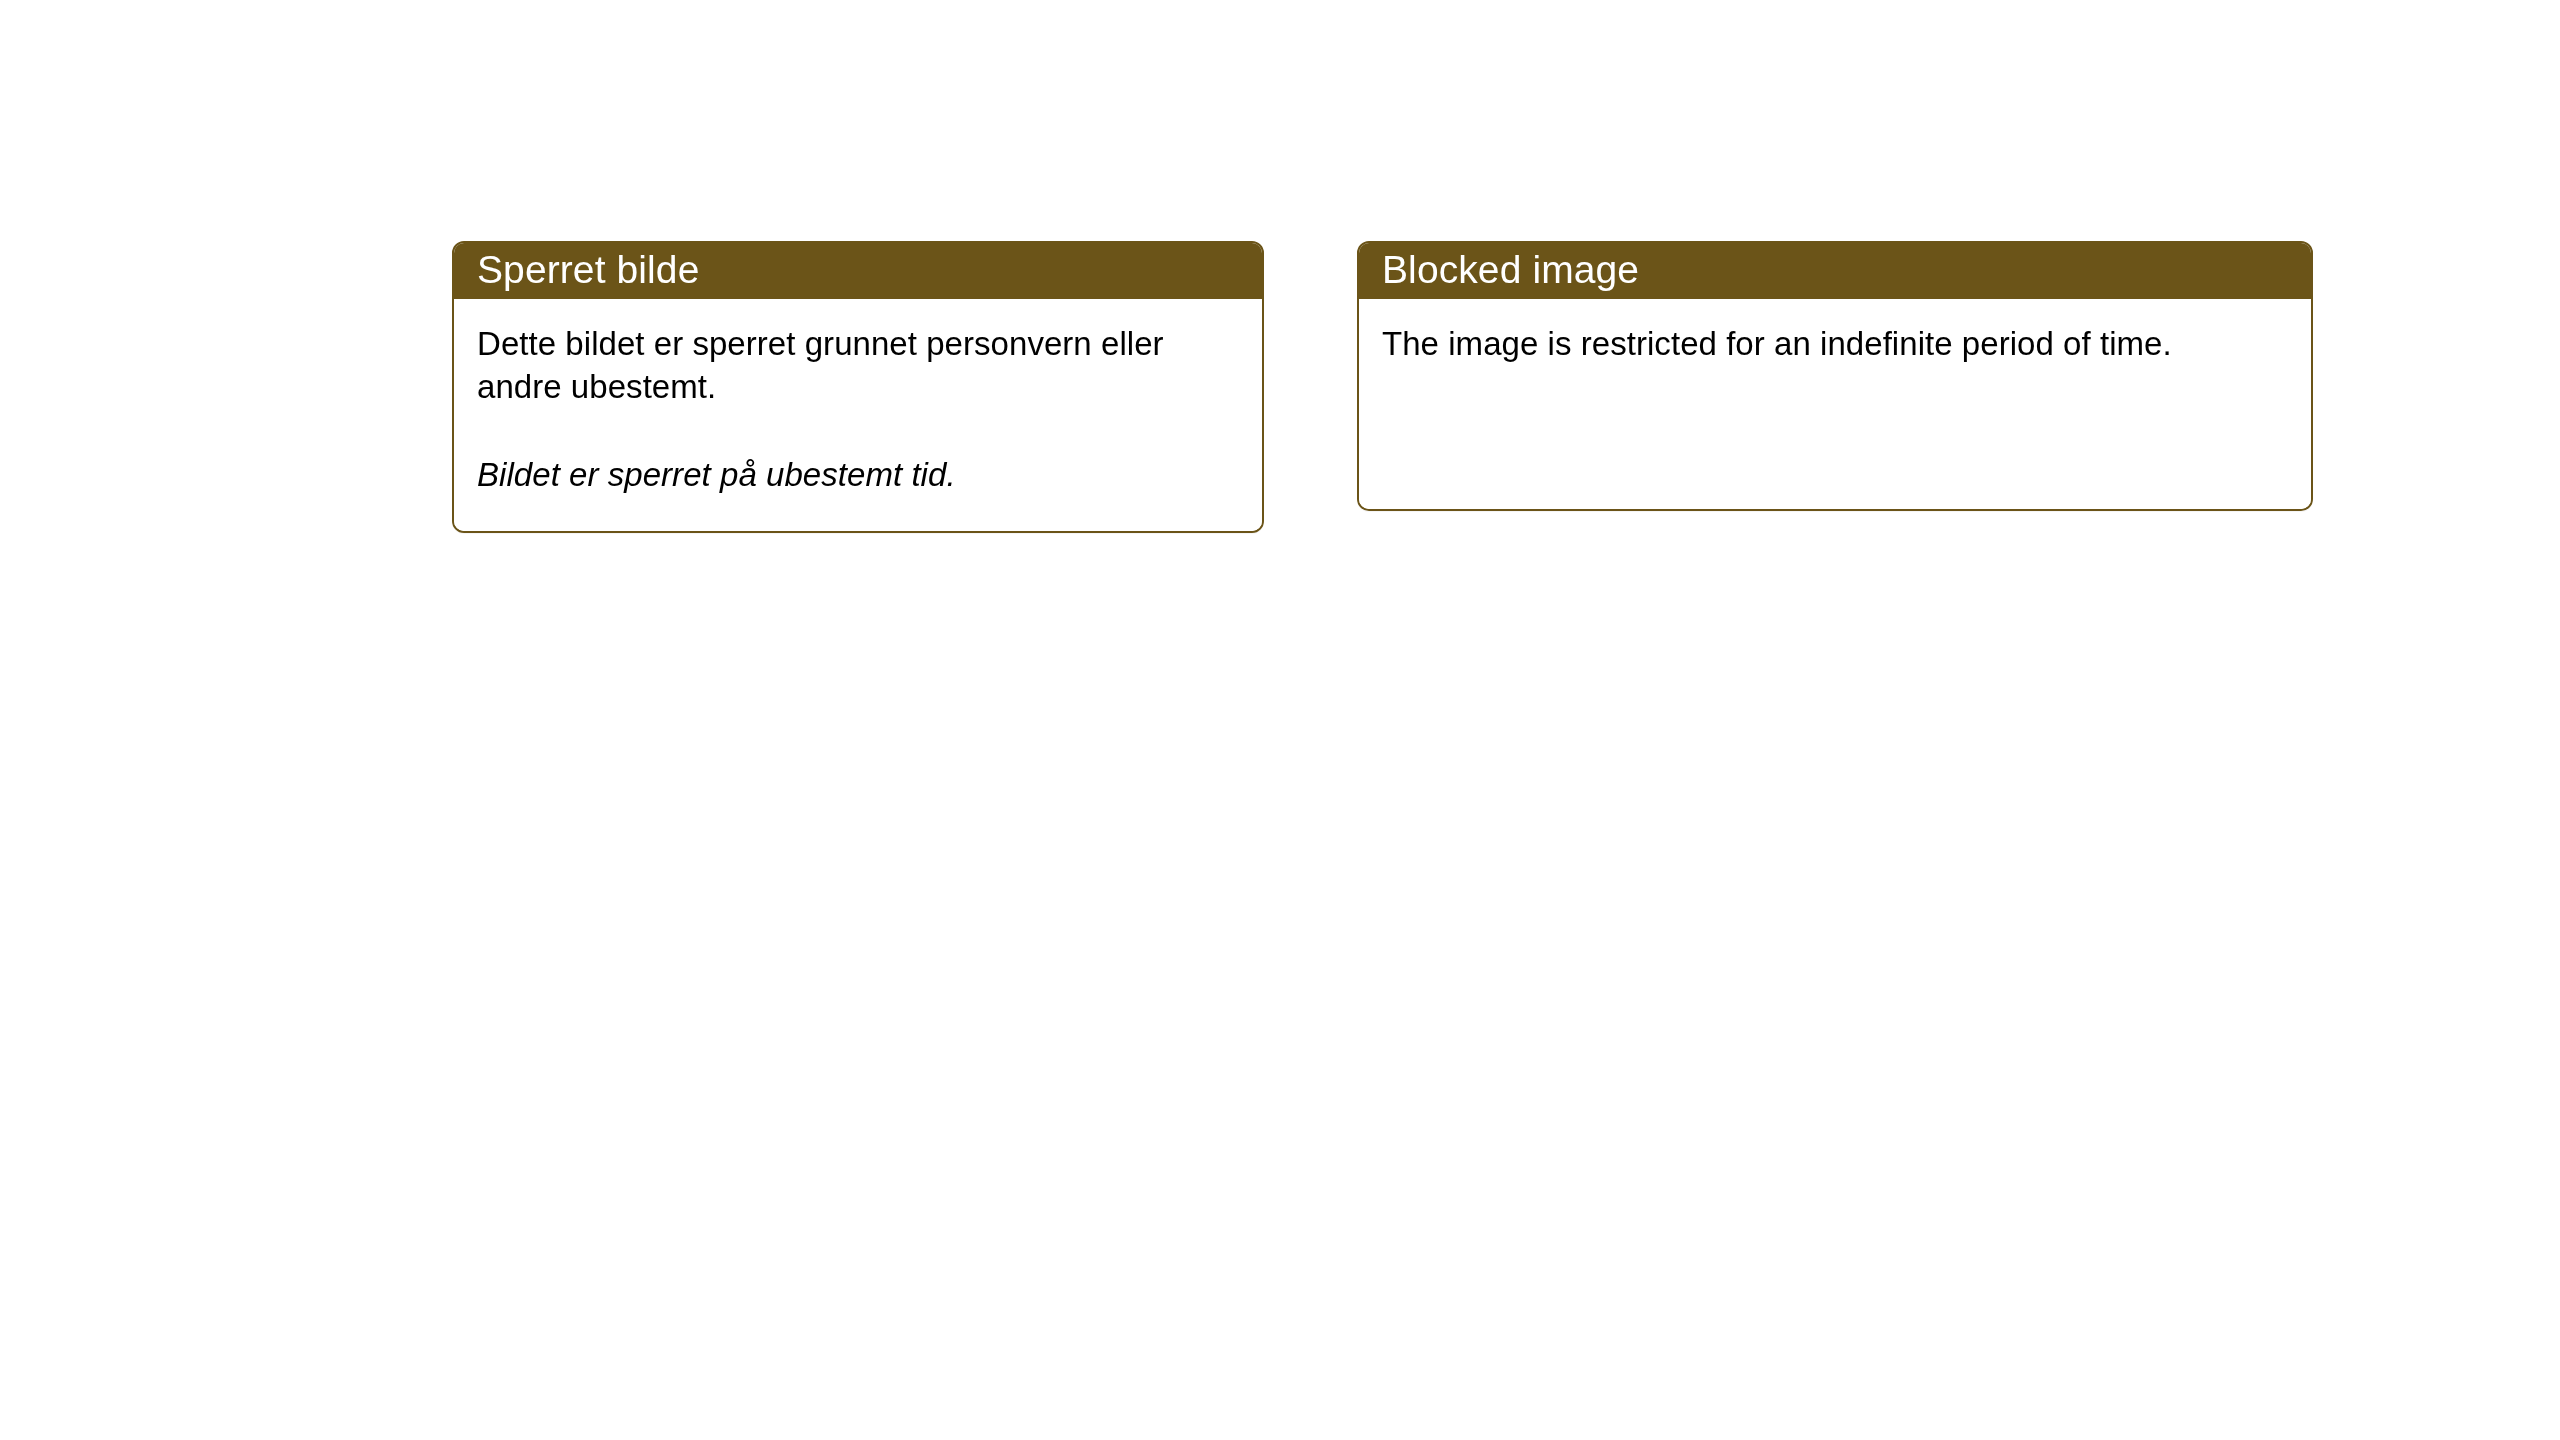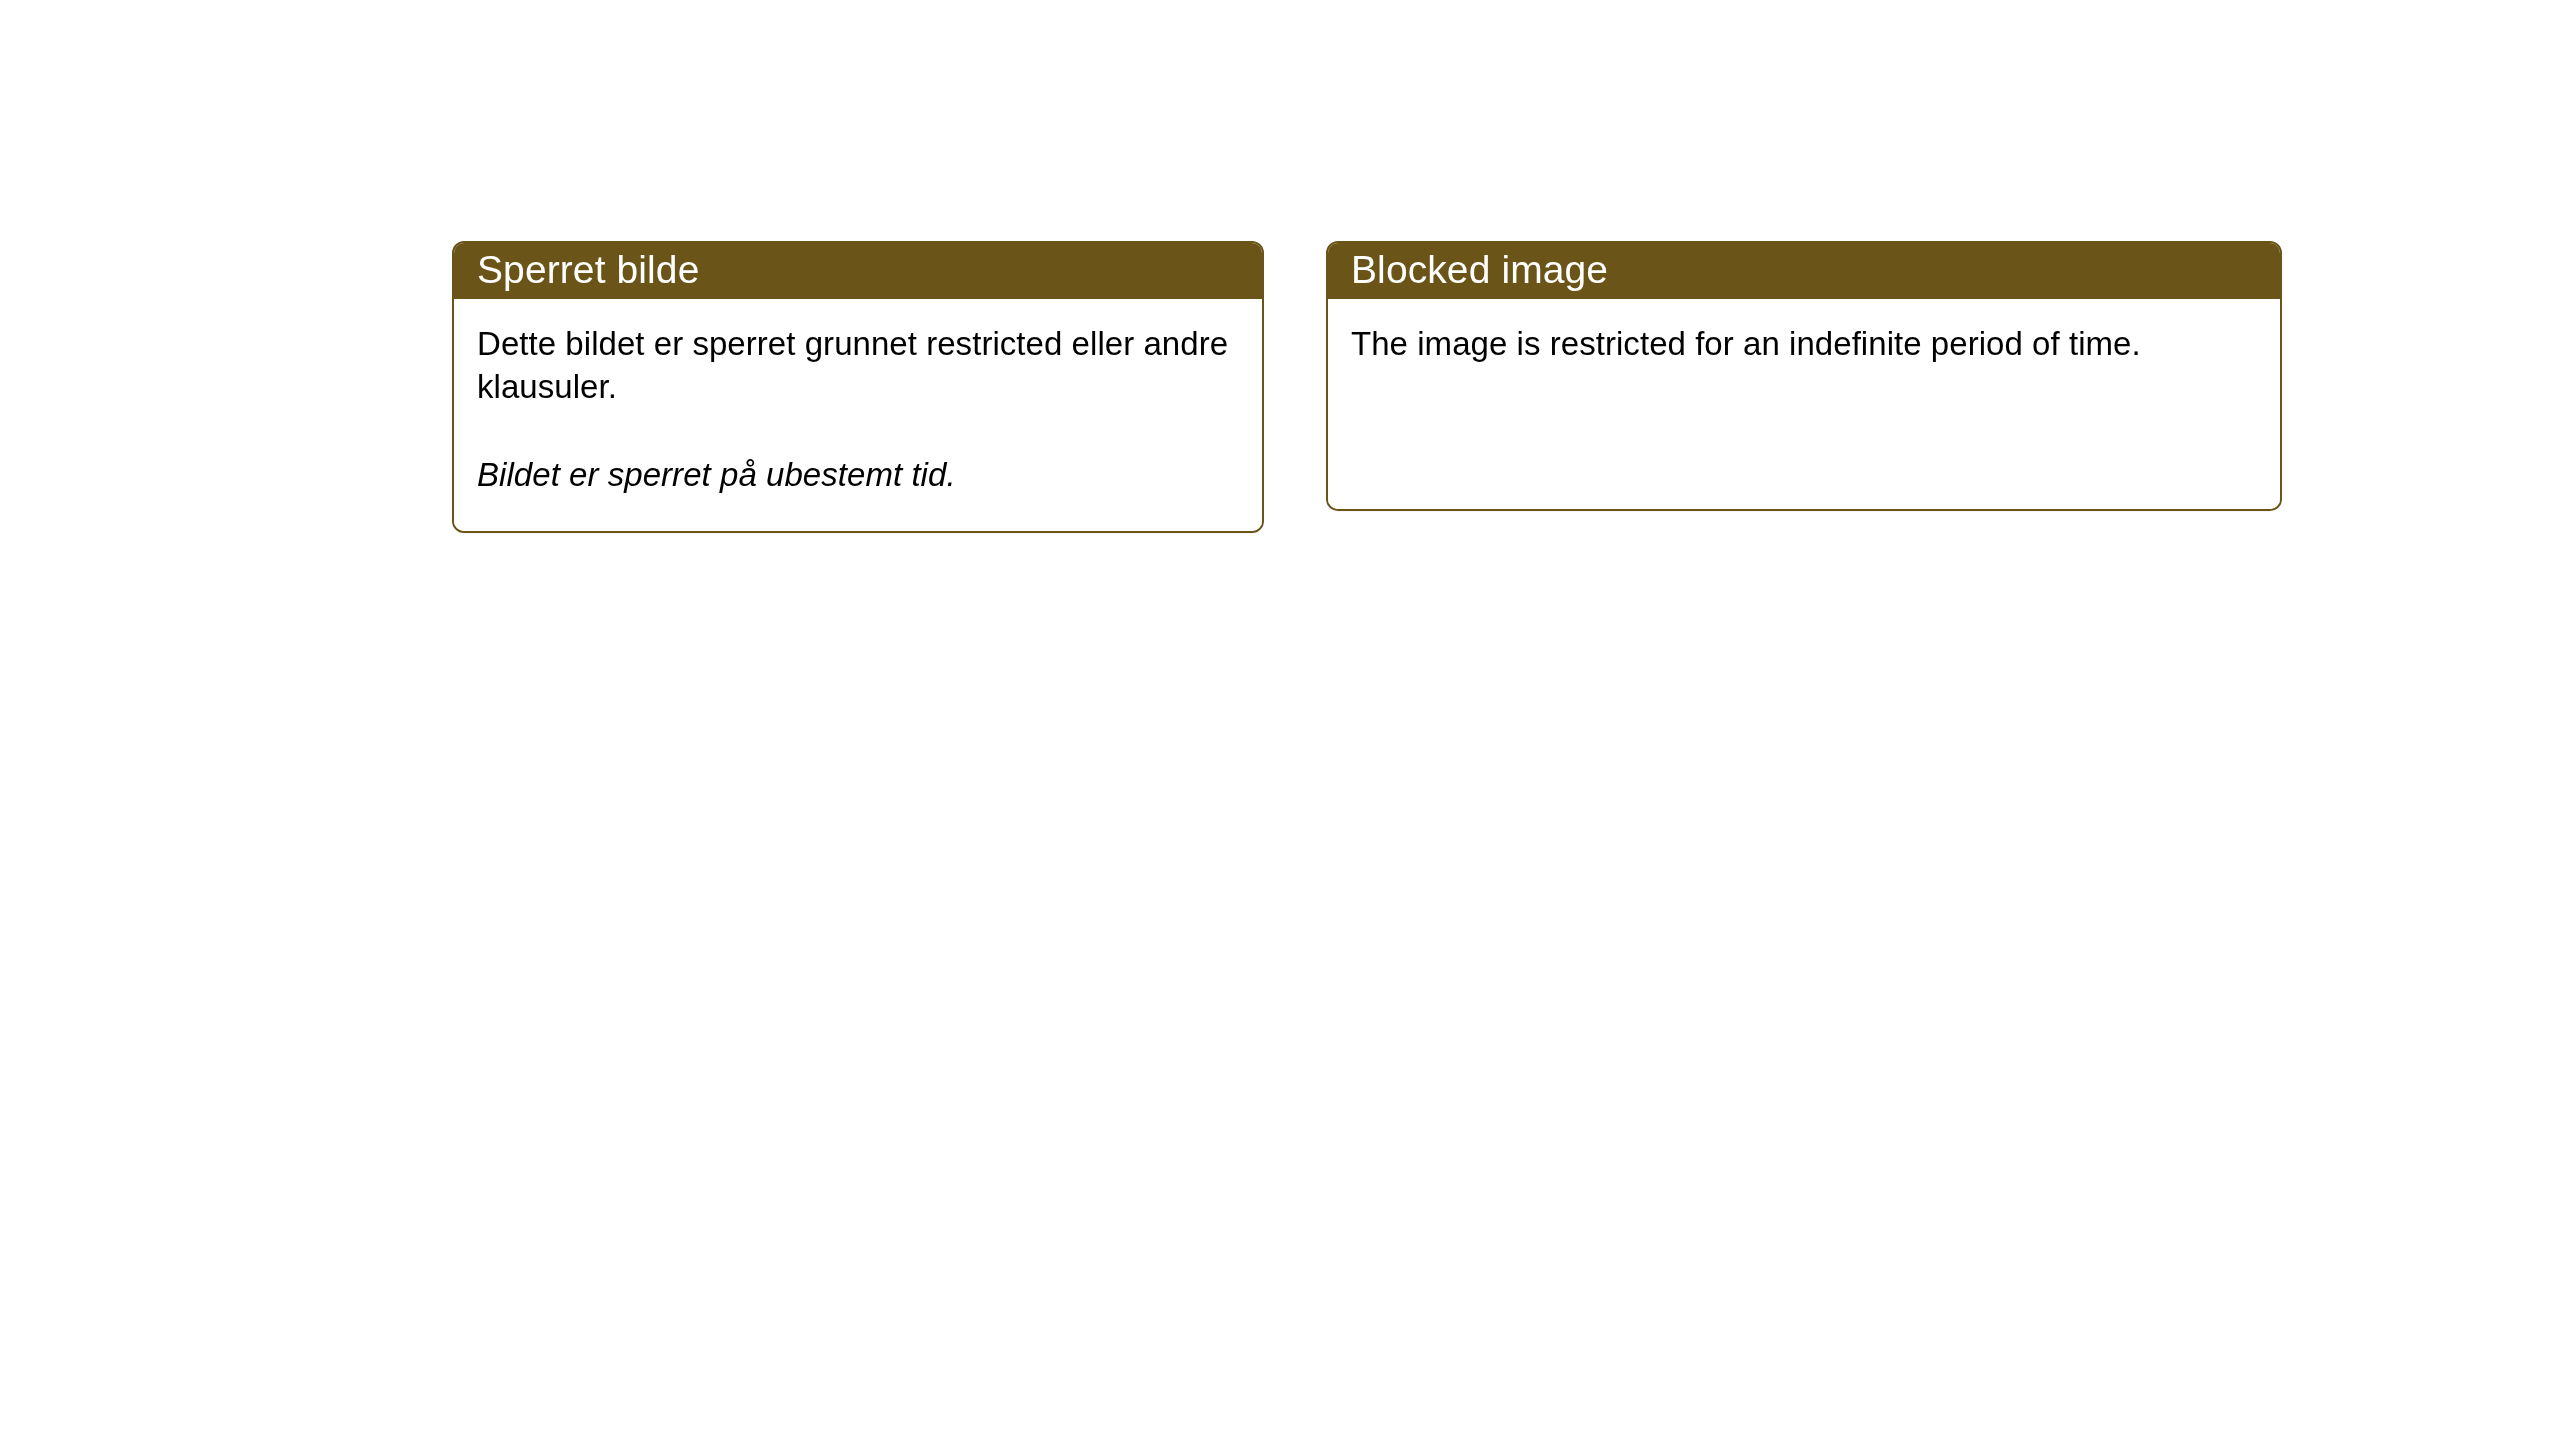--- a/index.html
+++ b/index.html
@@ -21,21 +21,21 @@
     height: 1440px;
   }
 
   .panels {
     position: absolute;
     left: 452px;
     top: 241px;
     display: flex;
     flex-direction: row;
     align-items: flex-start;
-    gap: 62px;
+    gap: 93px;
   }
 
   .notice-panel {
     box-sizing: border-box;
     background: #ffffff;
     border: 2px solid #6b5418;
     border-radius: 12px;
     overflow: hidden;
     box-shadow: 0 1px 0 rgba(0,0,0,0.04);
   }
@@ -87,21 +87,21 @@
 </head>
 <body>
 
 <div id="stage">
 
   <div class="panels">
 
     <section class="notice-panel panel-no">
       <div class="panel-header">Sperret bilde</div>
       <div class="panel-body">
-        <p>Dette bildet er sperret grunnet restricted eller andre klausuler.</p>
+        <p>Dette bildet er sperret grunnet personvern eller andre ubestemt.</p>
         <p>Bildet er sperret på ubestemt tid.</p>
       </div>
     </section>
 
     <section class="notice-panel panel-en">
       <div class="panel-header">Blocked image</div>
       <div class="panel-body">
         <p>The image is restricted for an indefinite period of time.</p>
       </div>
     </section>

